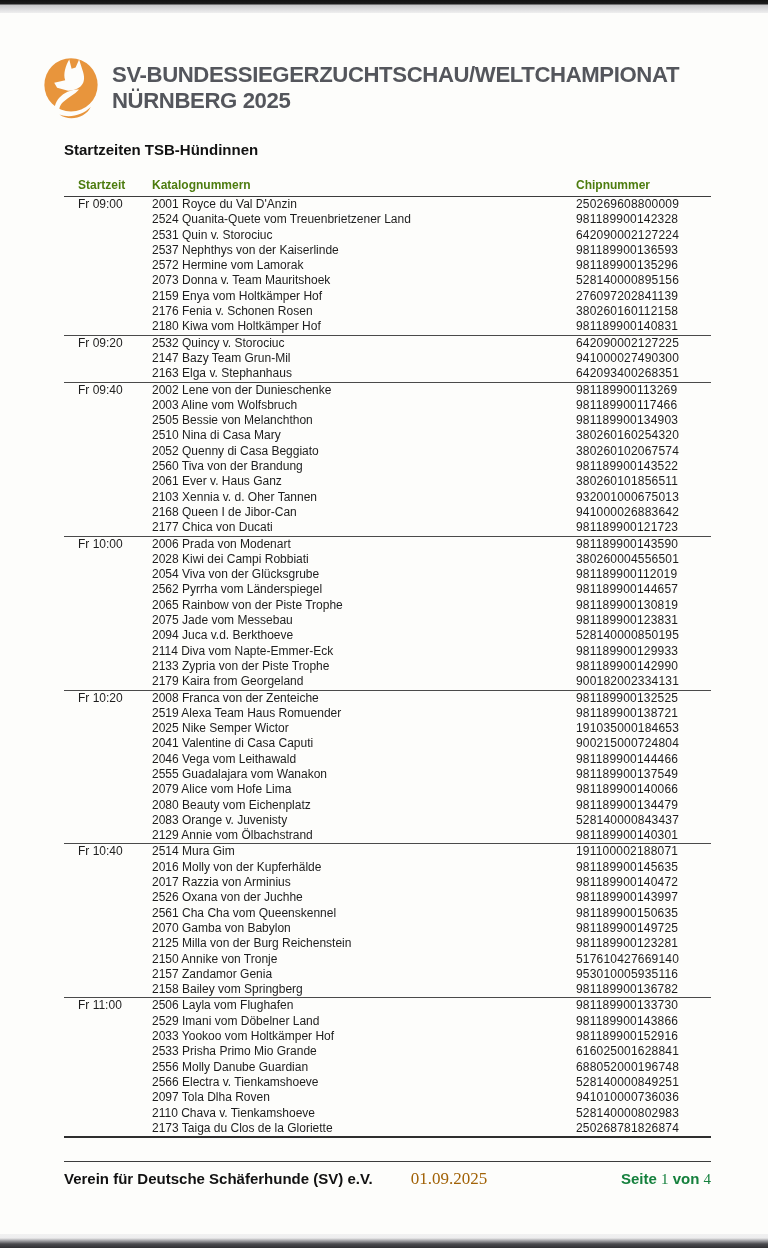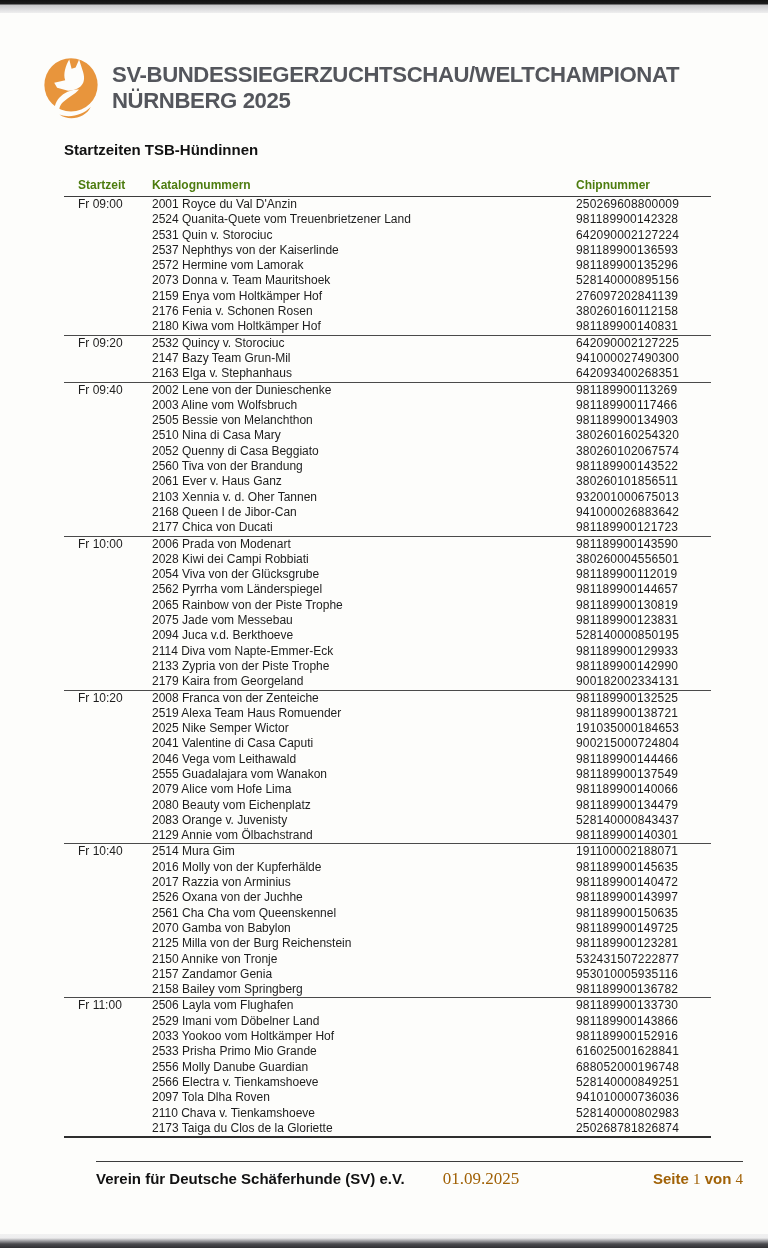--- a/index.html
+++ b/index.html
@@ -45,25 +45,25 @@
     font-size:12px;color:#1d1d1d;line-height:15.3px;height:15.3px;
     padding:0;white-space:nowrap;overflow:hidden;vertical-align:top;
   }
   td.c-time{padding-left:14px;}
   td.c-chip{letter-spacing:.2px;}
   table{border-bottom:2.5px solid #2e2e2e;}
   
   .page-footer{
     position:absolute;left:64px;top:1161px;width:647px;
     border-top:1.5px solid #3c3c3c;padding-top:7px;
-    display:flex;align-items:baseline;margin-left:32px;
+    display:flex;align-items:baseline;
   }
   .footer-org{font-weight:bold;font-size:15px;color:#111;}
   .footer-date{font-family:Liberation Serif, serif;font-size:17px;color:#a16207;margin-left:38px;}
-  .footer-page{margin-left:auto;font-size:15px;color:#a16207;}
+  .footer-page{margin-left:auto;font-size:15px;color:#15803d;}
   .footer-page .lbl{font-weight:bold;font-family:"Liberation Sans", sans-serif;}
   .footer-page .num{font-family:"Liberation Serif", serif;font-weight:normal;}
 </style>
 </head>
 <body>
 
 <div class="screen-top"></div>
 
 <div class="doc-header">
   <div class="logo">
@@ -363,21 +363,21 @@
           <td class="c-chip">981189900149725</td>
         </tr>
         <tr>
           <td class="c-time"></td>
           <td class="c-cat">2125 Milla von der Burg Reichenstein</td>
           <td class="c-chip">981189900123281</td>
         </tr>
         <tr>
           <td class="c-time"></td>
           <td class="c-cat">2150 Annike von Tronje</td>
-          <td class="c-chip">532431507222877</td>
+          <td class="c-chip">517610427669140</td>
         </tr>
         <tr>
           <td class="c-time"></td>
           <td class="c-cat">2157 Zandamor Genia</td>
           <td class="c-chip">953010005935116</td>
         </tr>
         <tr>
           <td class="c-time"></td>
           <td class="c-cat">2158 Bailey vom Springberg</td>
           <td class="c-chip">981189900136782</td>

